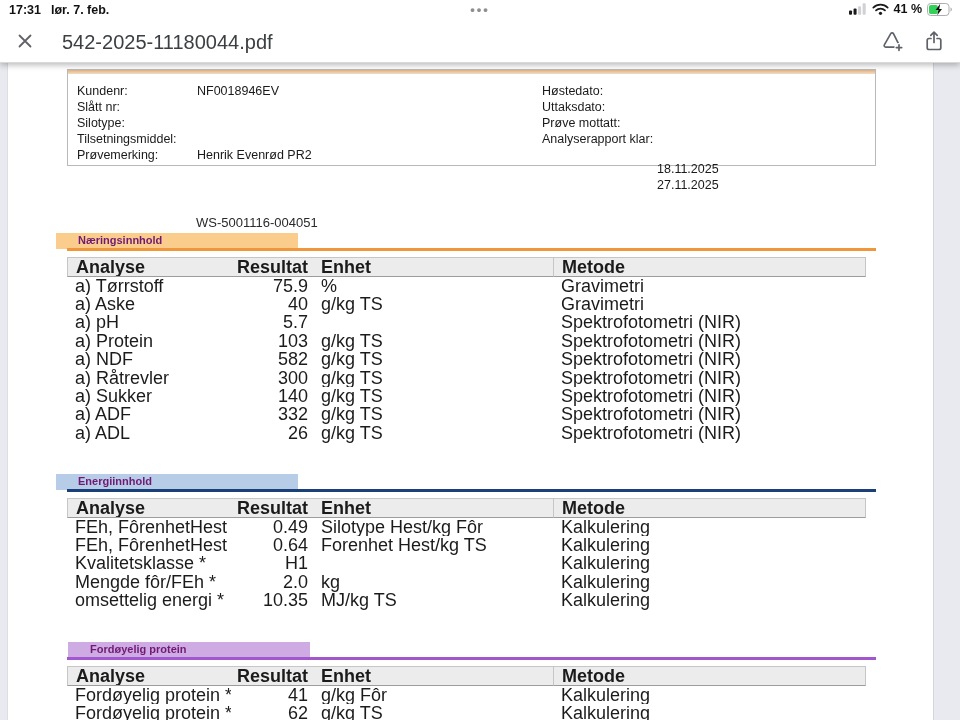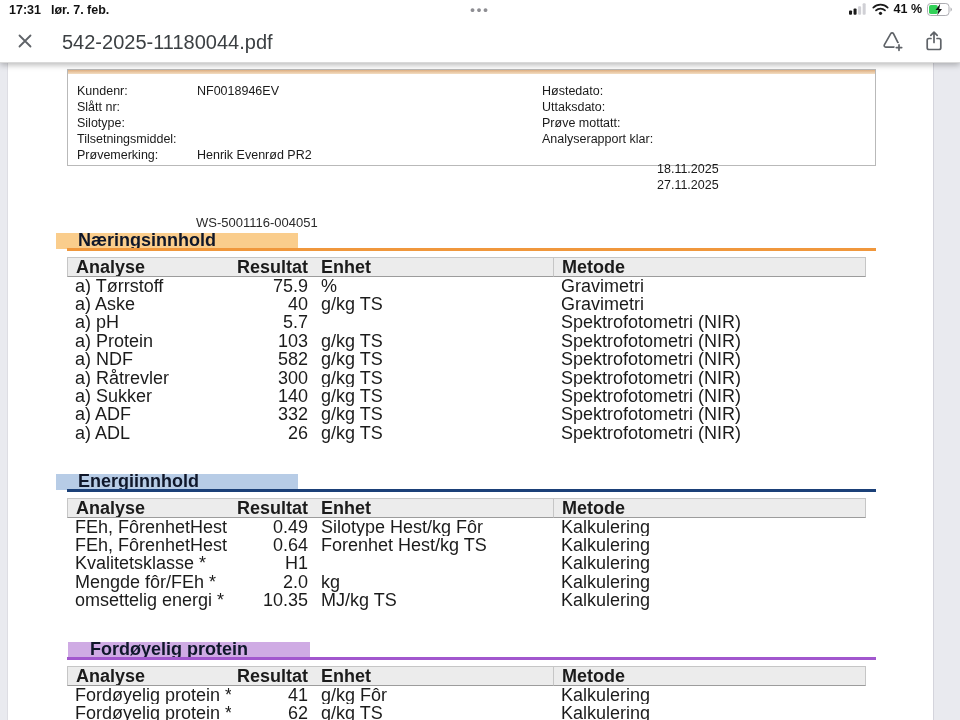--- a/index.html
+++ b/index.html
@@ -42,22 +42,22 @@
   .ival { position:absolute; left:120px; top:0; }
   .info-col.right .ival { left:115px; top:-2px;margin-top:48px; }
 
   
   .sample-id { position:absolute; left:188px; top:153px; font-size:13px; color:#2a2a2a; }
 
   
   .section { position:absolute; left:0; width:927px; }
   .s1 { top:171px; } .s2 { top:412px; } .s3 { top:580px; }
   .sec-block { position:absolute; left:48px; top:0; width:242px; height:15.5px; }
-  .sec-title { position:absolute; left:22px; top:0; font-size:18px; font-weight:bold;
-    color:#0f172a; line-height:15.5px; white-space:nowrap; }
+  .sec-title { position:absolute; left:22px; top:0; font-size:11px; font-weight:bold;
+    color:#701a75; line-height:15.5px; white-space:nowrap; }
   .sec-rule { position:absolute; left:59px; top:14.5px; width:809px; height:3px; }
   .tbl { position:absolute; left:59px; top:24px; width:799px; display:grid;
     grid-template-columns:164px 81px 241px 313px; grid-template-rows:20px; grid-auto-rows:18.4px;
     font-size:18px; color:#1b1b1b; }
   .c { display:flex; align-items:center; padding-left:8px; overflow:hidden; white-space:nowrap; }
   .c.col2 { justify-content:flex-end; padding-left:0; padding-right:4px; }
   .c.col3 { padding-left:9px; }
   .hc { background:#ececec; font-weight:bold;
     border-top:1px solid #c6c6c6; border-bottom:1px solid #9c9c9c; }
   .hc.col1 { border-left:1px solid #c6c6c6; }

